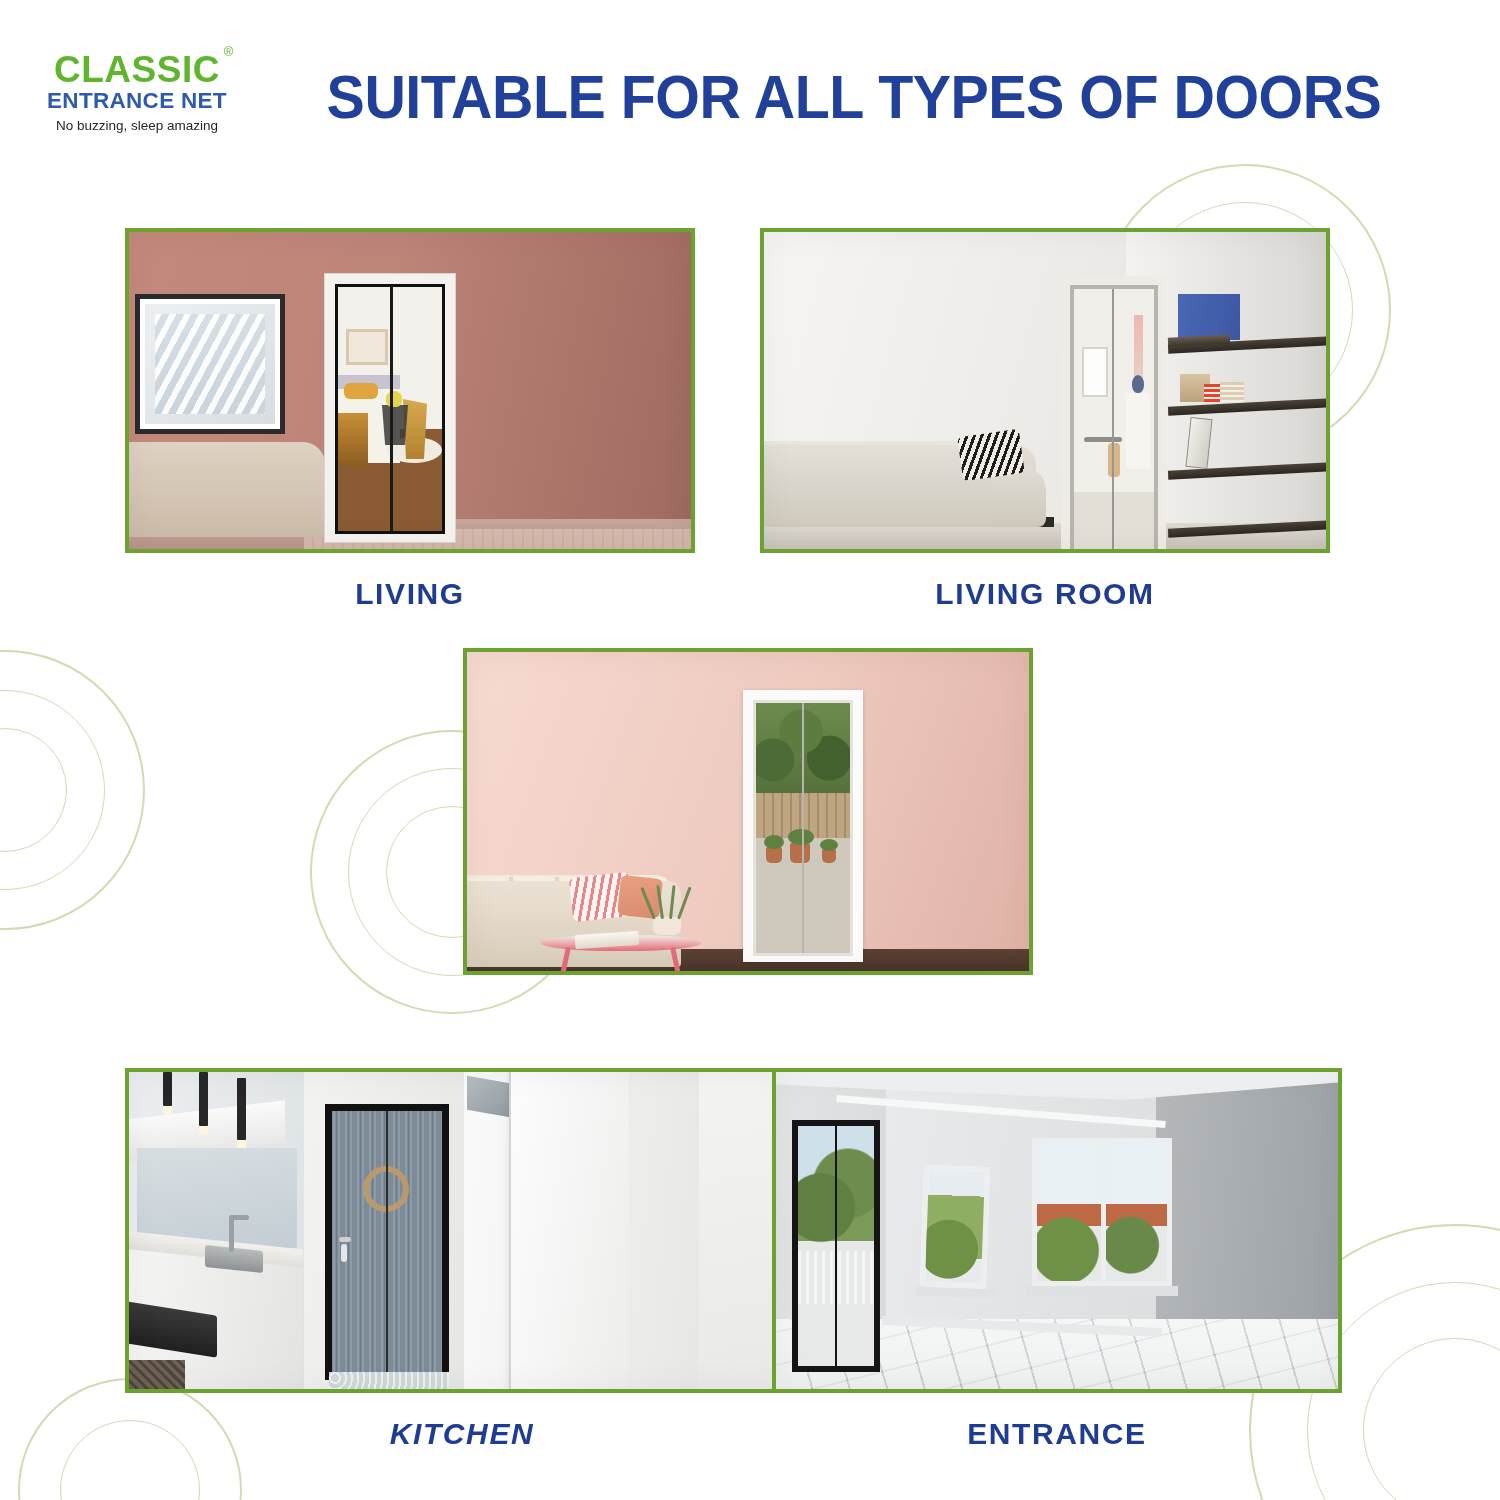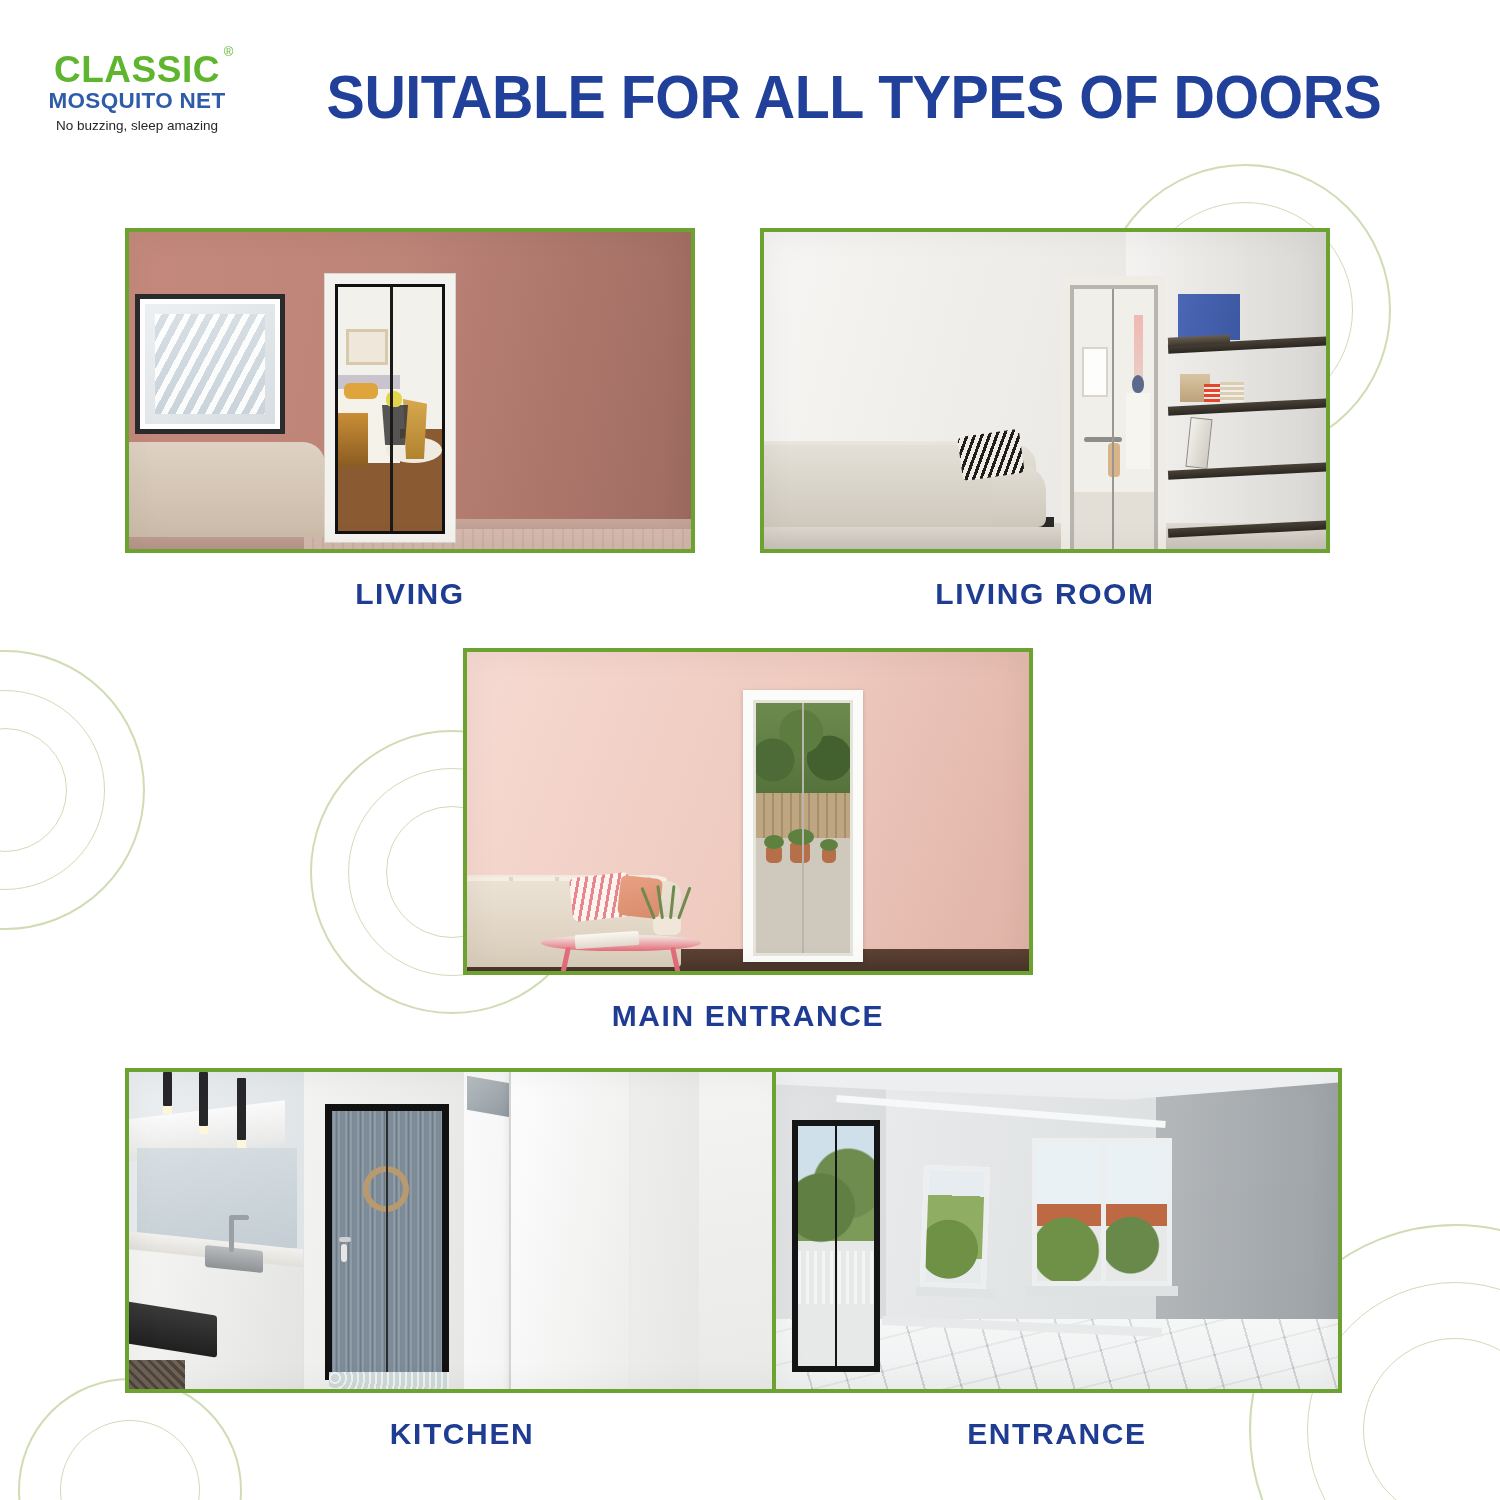--- a/index.html
+++ b/index.html
@@ -94,21 +94,21 @@
     font-size: 30px;
     font-weight: bold;
     letter-spacing: 1.6px;
     color: #1F3C93;
     margin-top: 24px;
   }
 
   #card-bedroom  { left: 125px; top: 228px; width: 570px; }
   #card-living   { left: 760px; top: 228px; width: 570px; }
   #card-main     { left: 463px; top: 648px; width: 570px; }
-  #card-kitchen  { left: 125px; top: 1068px; width: 674px; }
+  #card-kitchen  { left: 125px; top: 1068px; width: 674px; font-style: italic; }
   #card-balcony  { left: 772px; top: 1068px; width: 570px; }
   #card-bedroom .card-frame,
   #card-living  .card-frame,
   #card-kitchen .card-frame,
   #card-balcony .card-frame { height: 325px; }
   #card-main .card-frame { height: 327px; }
 
   .scene { position: absolute; inset: 0; }
 
   
@@ -367,21 +367,21 @@
     <div class="ring" style="width: 224px; height: 224px; border-width: 2px; border-color: rgb(207, 220, 180);"></div>
   </div>
 
 <div class="header">
 
   <div class="logo">
     <div class="logo-classic">
       <span>CLASSIC</span>
       <span class="logo-reg">®</span>
     </div>
-    <div class="logo-mosquito">MOSQUITO NET</div>
+    <div class="logo-mosquito">ENTRANCE NET</div>
     <div class="logo-tagline">No buzzing, sleep amazing</div>
   </div>
 
   <div class="main-title">SUITABLE FOR ALL TYPES OF DOORS</div>
 </div>
 
 <div class="card" id="card-bedroom">
   <div class="card-frame">
     <div class="scene">
       <div class="bd-wall"></div>
@@ -504,21 +504,20 @@
             <div class="me-grn" style="left:26px; bottom:18px; width:26px; height:16px;"></div>
             <div class="me-pot-o" style="left:60px; width:14px; height:14px;"></div>
             <div class="me-grn" style="left:58px; bottom:12px; width:18px; height:12px;"></div>
           </div>
         </div>
         <div class="me-split"></div>
       </div>
       <div class="scene-shade"></div>
     </div>
   </div>
-  <div class="card-label">MAIN ENTRANCE</div>
 </div>
 
 <div class="card" id="card-kitchen">
   <div class="card-frame">
     <div class="scene">
       <div class="kt-bg"></div>
       <div class="kt-left-wall"></div>
       <div class="kt-upper"></div>
       <div class="kt-splash"></div>
       <div class="kt-counter"></div>

